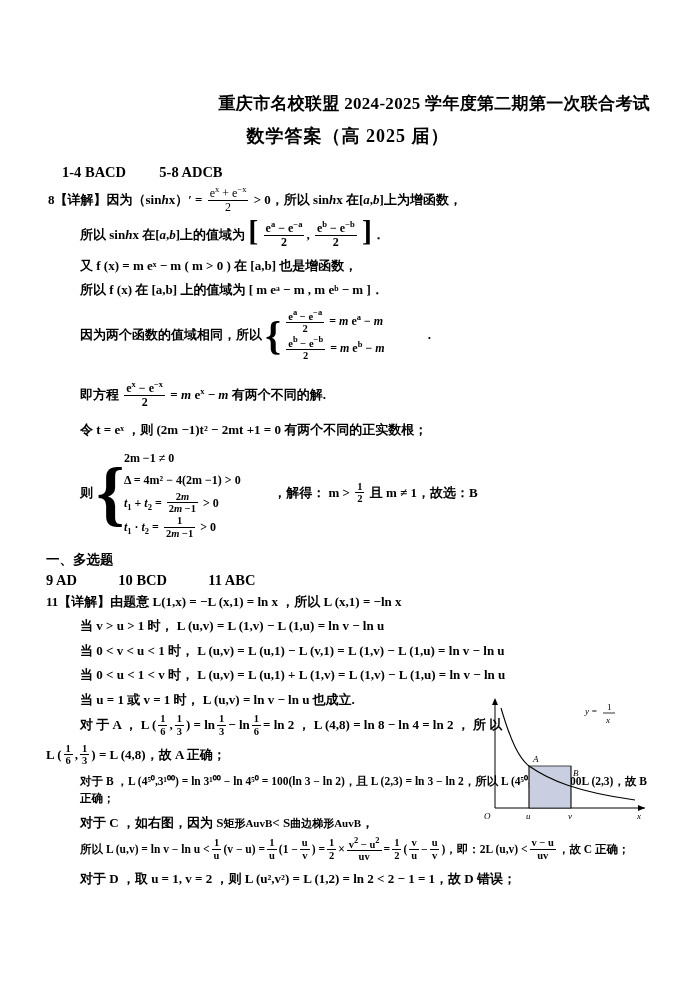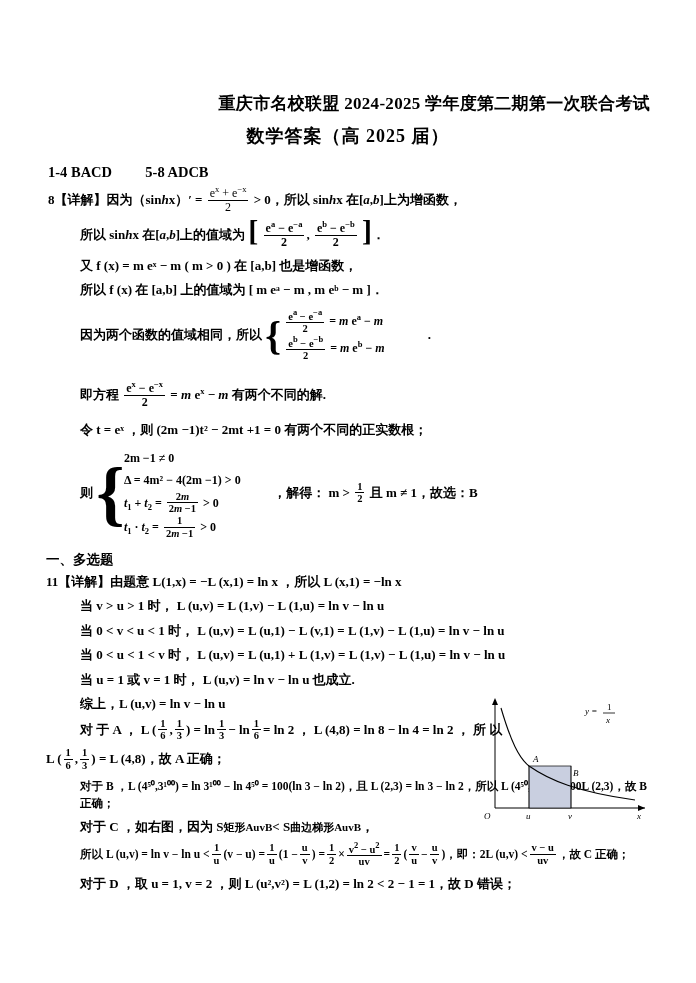--- a/index.html
+++ b/index.html
@@ -34,21 +34,21 @@
     text-align: center;
     font-weight: bold;
     font-size: 18px;
     margin-top: 9px;
     letter-spacing: 1px;
   }
   .ansline {
     font-weight: bold;
     font-size: 14.5px;
     margin-top: 16px;
-    margin-left: 2px;
+    margin-left: 16px;
   }
   .ansline .gap { display:inline-block; width: 26px; }
   .para {
     font-size: 13px;
     margin-top: 5px;
     line-height: 1.5;
   }
   .bold { font-weight: bold; }
   .ind1 { margin-left: 2px; }
   .ind2 { margin-left: 34px; }
@@ -220,27 +220,33 @@
     <span style="display:inline-block;width:26px;"></span>
     <span>，解得：</span>
     <span>m &gt;</span>
     <span class="frac">
       <span class="num">1</span><span class="den">2</span>
     </span>
     <span>且 m ≠ 1，故选：B</span>
   </div>
 
   <div class="sec-head">一、多选题</div>
+  <div class="multi-ans">
+    <span>9 AD</span>
+    <span class="g"></span>
+    <span>10 BCD</span>
+    <span class="g"></span>
+    <span>11 ABC</span>
+  </div>
 
   <div class="para bold txtblock" style="margin-top:3px;">11【详解】由题意 L(1,x) = −L (x,1) = ln x ，所以 L (x,1) = −ln x</div>
   <div class="para bold ind2 txtblock">当 v &gt; u &gt; 1 时，  L (u,v) = L (1,v) − L (1,u) = ln v − ln u</div>
   <div class="para bold ind2 txtblock">当 0 &lt; v &lt; u &lt; 1 时，  L (u,v) = L (u,1) − L (v,1) = L (1,v) − L (1,u) = ln v − ln u</div>
   <div class="para bold ind2 txtblock">当 0 &lt; u &lt; 1 &lt; v 时，  L (u,v) = L (u,1) + L (1,v) = L (1,v) − L (1,u) = ln v − ln u</div>
   <div class="para bold ind2 txtblock">当 u = 1 或 v = 1 时，  L (u,v) = ln v − ln u 也成立.</div>
-  <div class="para bold ind2 txtblock">综上，L (u,v) = ln v − ln u</div>
 
   <div class="para bold ind2 txtblock">
     <span>对 于 A ，</span>
     <span>L (</span><span class="frac"><span class="num">1</span><span class="den">6</span></span><span>,</span><span class="frac"><span class="num">1</span><span class="den">3</span></span><span>) = ln</span><span class="frac"><span class="num">1</span><span class="den">3</span></span><span>− ln</span><span class="frac"><span class="num">1</span><span class="den">6</span></span><span>= ln 2 ，   L (4,8) = ln 8 − ln 4 = ln 2 ，  所 以</span>
   </div>
 
   <div class="para bold wideblock">
     <span>L (</span><span class="frac"><span class="num">1</span><span class="den">6</span></span><span>,</span><span class="frac"><span class="num">1</span><span class="den">3</span></span><span>) = L (4,8)，故 A 正确；</span>
   </div>
 

